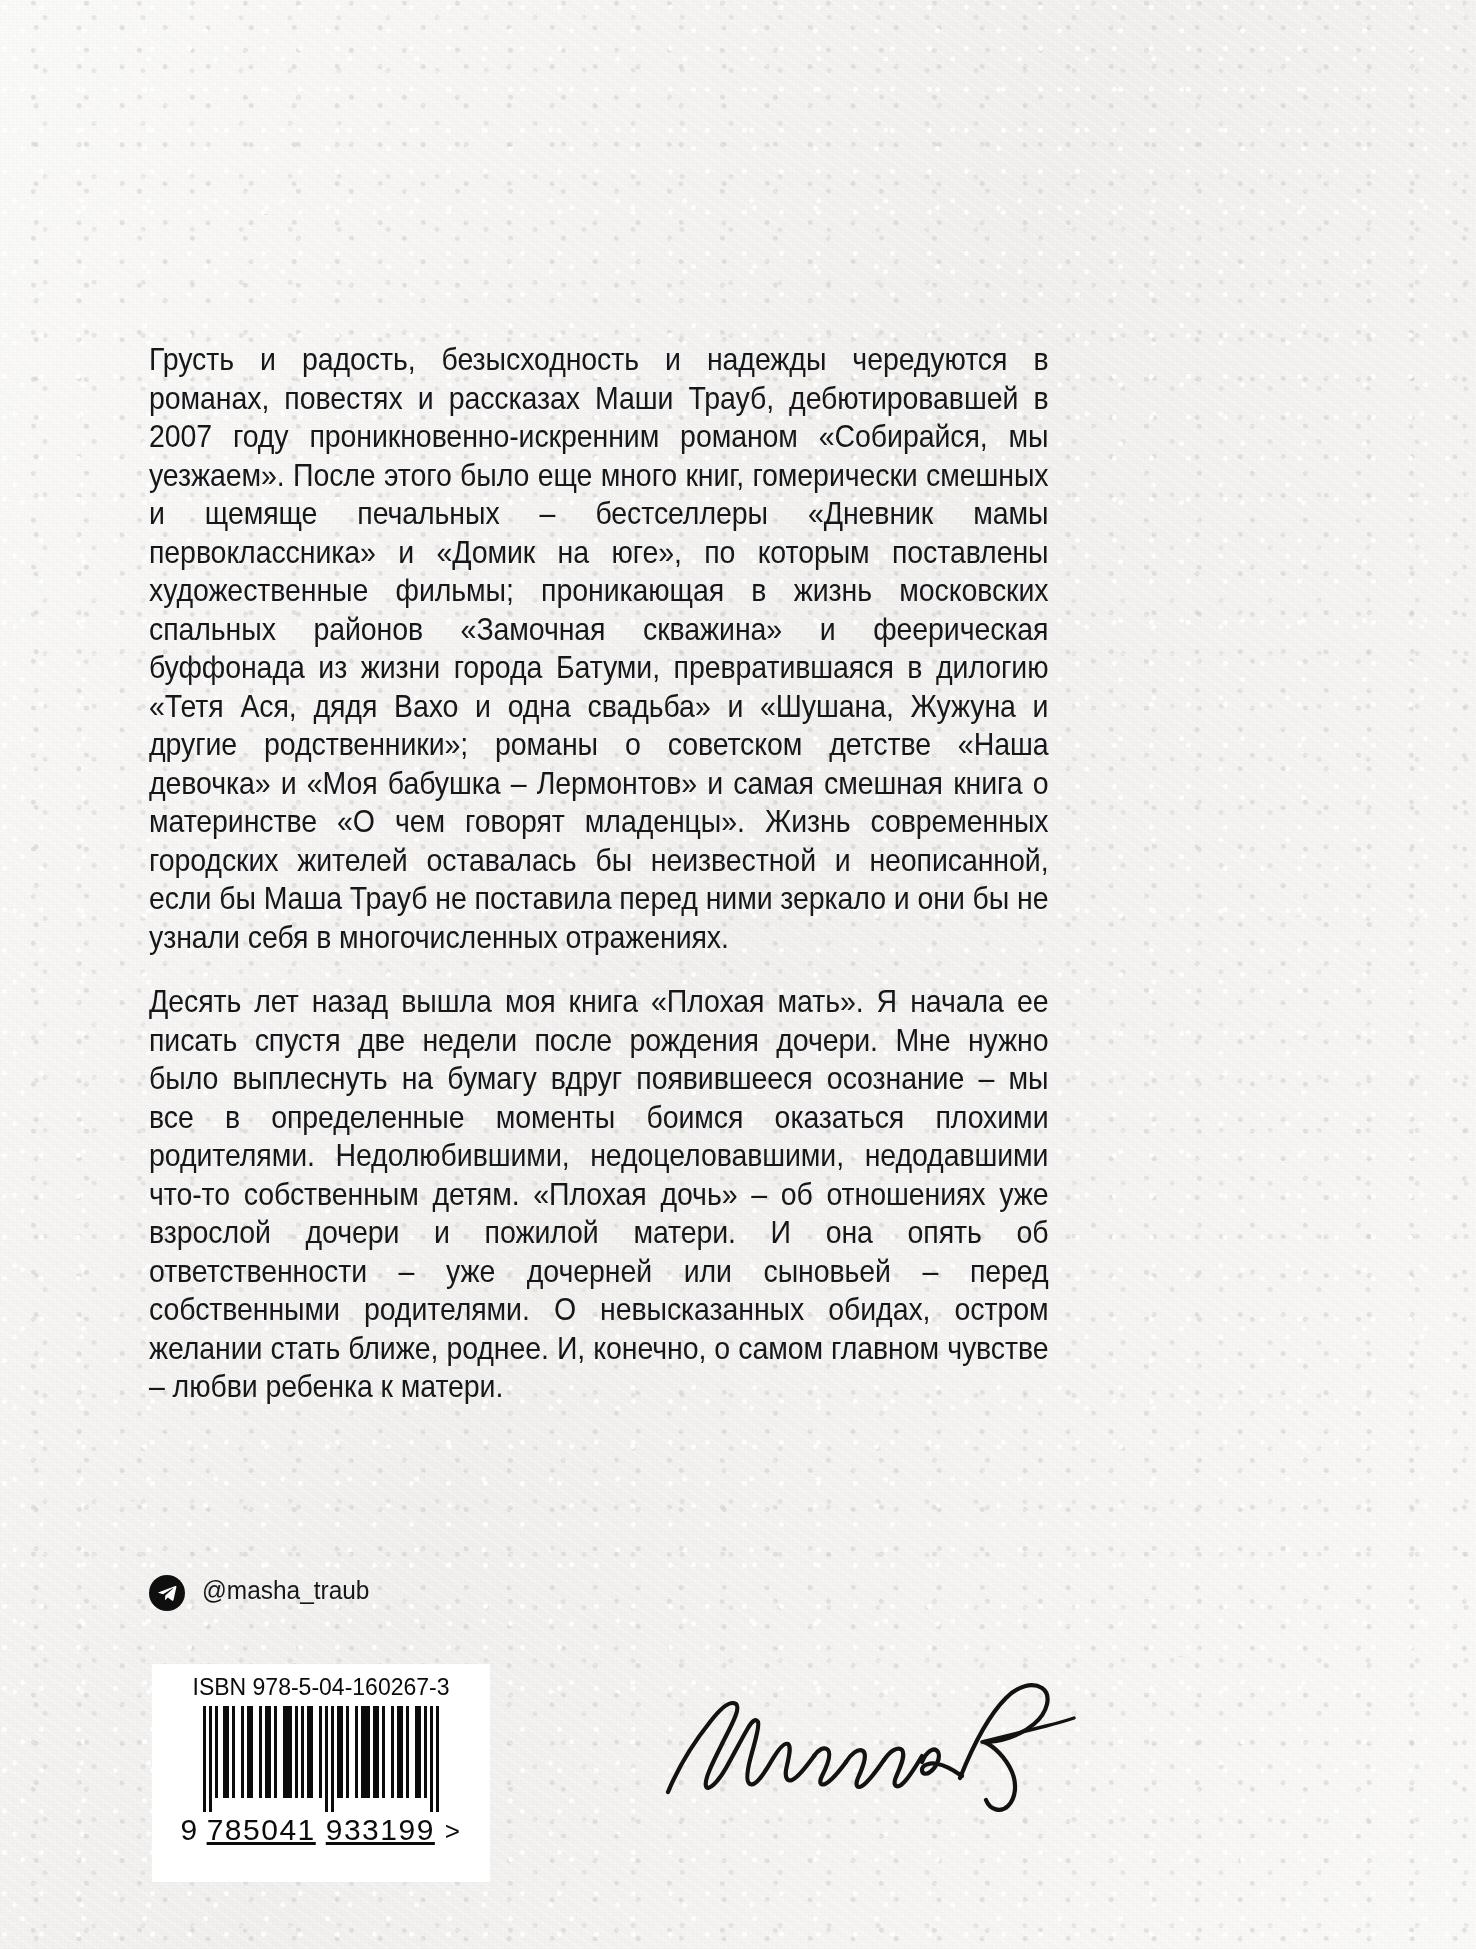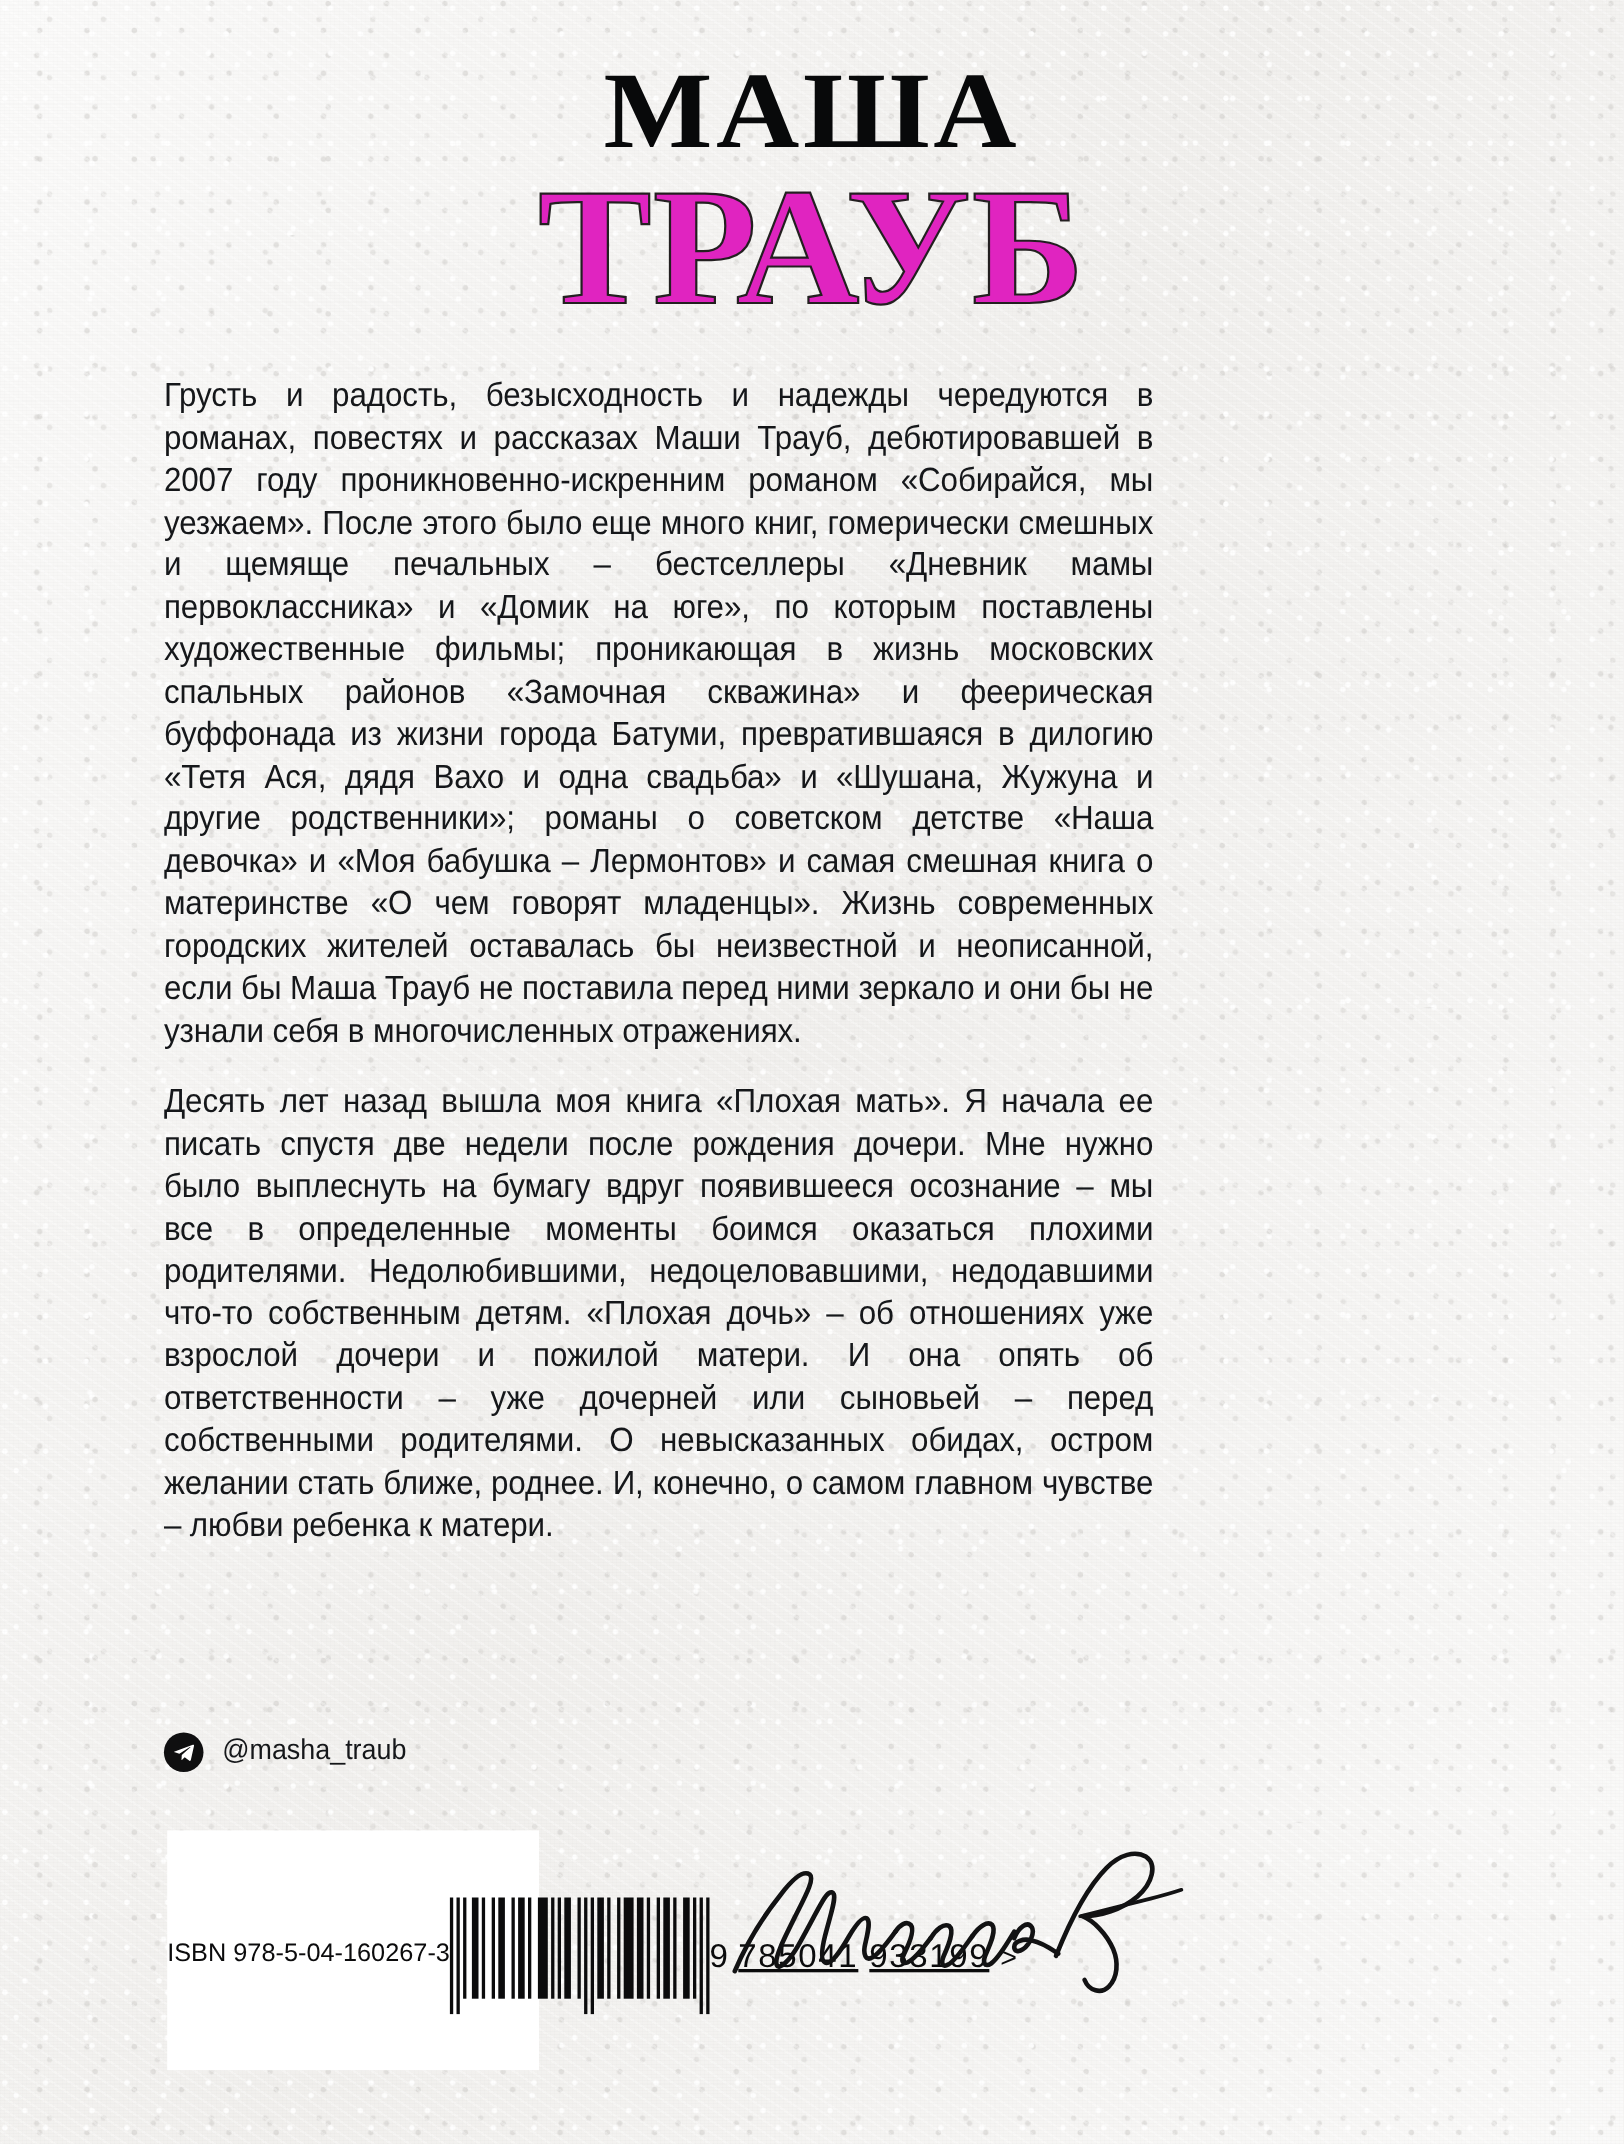--- a/index.html
+++ b/index.html
@@ -149,21 +149,21 @@
 
   
   .barcode-box {
     position: absolute;
     left: 152px;
     top: 1664px;
     width: 338px;
     height: 218px;
     background: #ffffff;
     display: flex;
-    flex-direction: row;
+    flex-direction: column;
     align-items: center;
     box-sizing: border-box;
     padding-top: 10px;
   }
   .isbn-text {
     font-family: "Liberation Sans", sans-serif;
     font-size: 23px;
     color: #0b0b0c;
     letter-spacing: 0px;
     margin-bottom: 5px;
@@ -207,24 +207,20 @@
 </style>
 </head>
 <body>
 
 <div class="paper"></div>
 <div class="grain"></div>
 <div class="speck"></div>
 
 <div class="page">
 
-  <div class="title-block">
-    <div class="author-first">МАША</div>
-    <div class="author-last">ТРАУБ</div>
-  </div>
 
   <div class="body-text">
     <p class="para">Грусть и радость, безысходность и надежды чередуются в романах, повестях и рассказах Маши Трауб, дебютировавшей в 2007 году проникновенно-искренним романом «Собирайся, мы уезжаем». После этого было еще много книг, гомерически смешных и щемяще печальных – бестселлеры «Дневник мамы первоклассника» и «Домик на юге», по которым поставлены художественные фильмы; проникающая в жизнь московских спальных районов «Замочная скважина» и феерическая буффонада из жизни города Батуми, превратившаяся в дилогию «Тетя Ася, дядя Вахо и одна свадьба» и «Шушана, Жужуна и другие родственники»; романы о советском детстве «Наша девочка» и «Моя бабушка – Лермонтов» и самая смешная книга о материнстве «О чем говорят младенцы». Жизнь современных городских жителей оставалась бы неизвестной и неописанной, если бы Маша Трауб не поставила перед ними зеркало и они бы не узнали себя в многочисленных отражениях.</p>
     <p class="para">Десять лет назад вышла моя книга «Плохая мать». Я начала ее писать спустя две недели после рождения дочери. Мне нужно было выплеснуть на бумагу вдруг появившееся осознание – мы все в определенные моменты боимся оказаться плохими родителями. Недолюбившими, недоцеловавшими, недодавшими что-то собственным детям. «Плохая дочь» – об отношениях уже взрослой дочери и пожилой матери. И она опять об ответственности – уже дочерней или сыновьей – перед собственными родителями. О невысказанных обидах, остром желании стать ближе, роднее. И, конечно, о самом главном чувстве – любви ребенка к матери.</p>
   </div>
 
   <div class="social">
     <span class="tg-icon">
       <svg width="24" height="24" viewBox="0 0 24 24" aria-hidden="true">
         <path d="M3.2 11.6 L20.3 5.1 C21.0 4.85 21.6 5.3 21.4 6.1 L18.5 19.1 C18.33 19.85 17.8 20.02 17.15 19.66 L12.9 16.5 L10.85 18.48 C10.6 18.72 10.4 18.92 9.95 18.92 L10.27 14.5 L18.1 7.45 C18.42 7.16 18.02 7.0 17.6 7.28 L8.05 13.3 L3.95 12.02 C3.2 11.79 3.18 11.3 3.2 11.6 Z" fill="#ffffff"></path>

